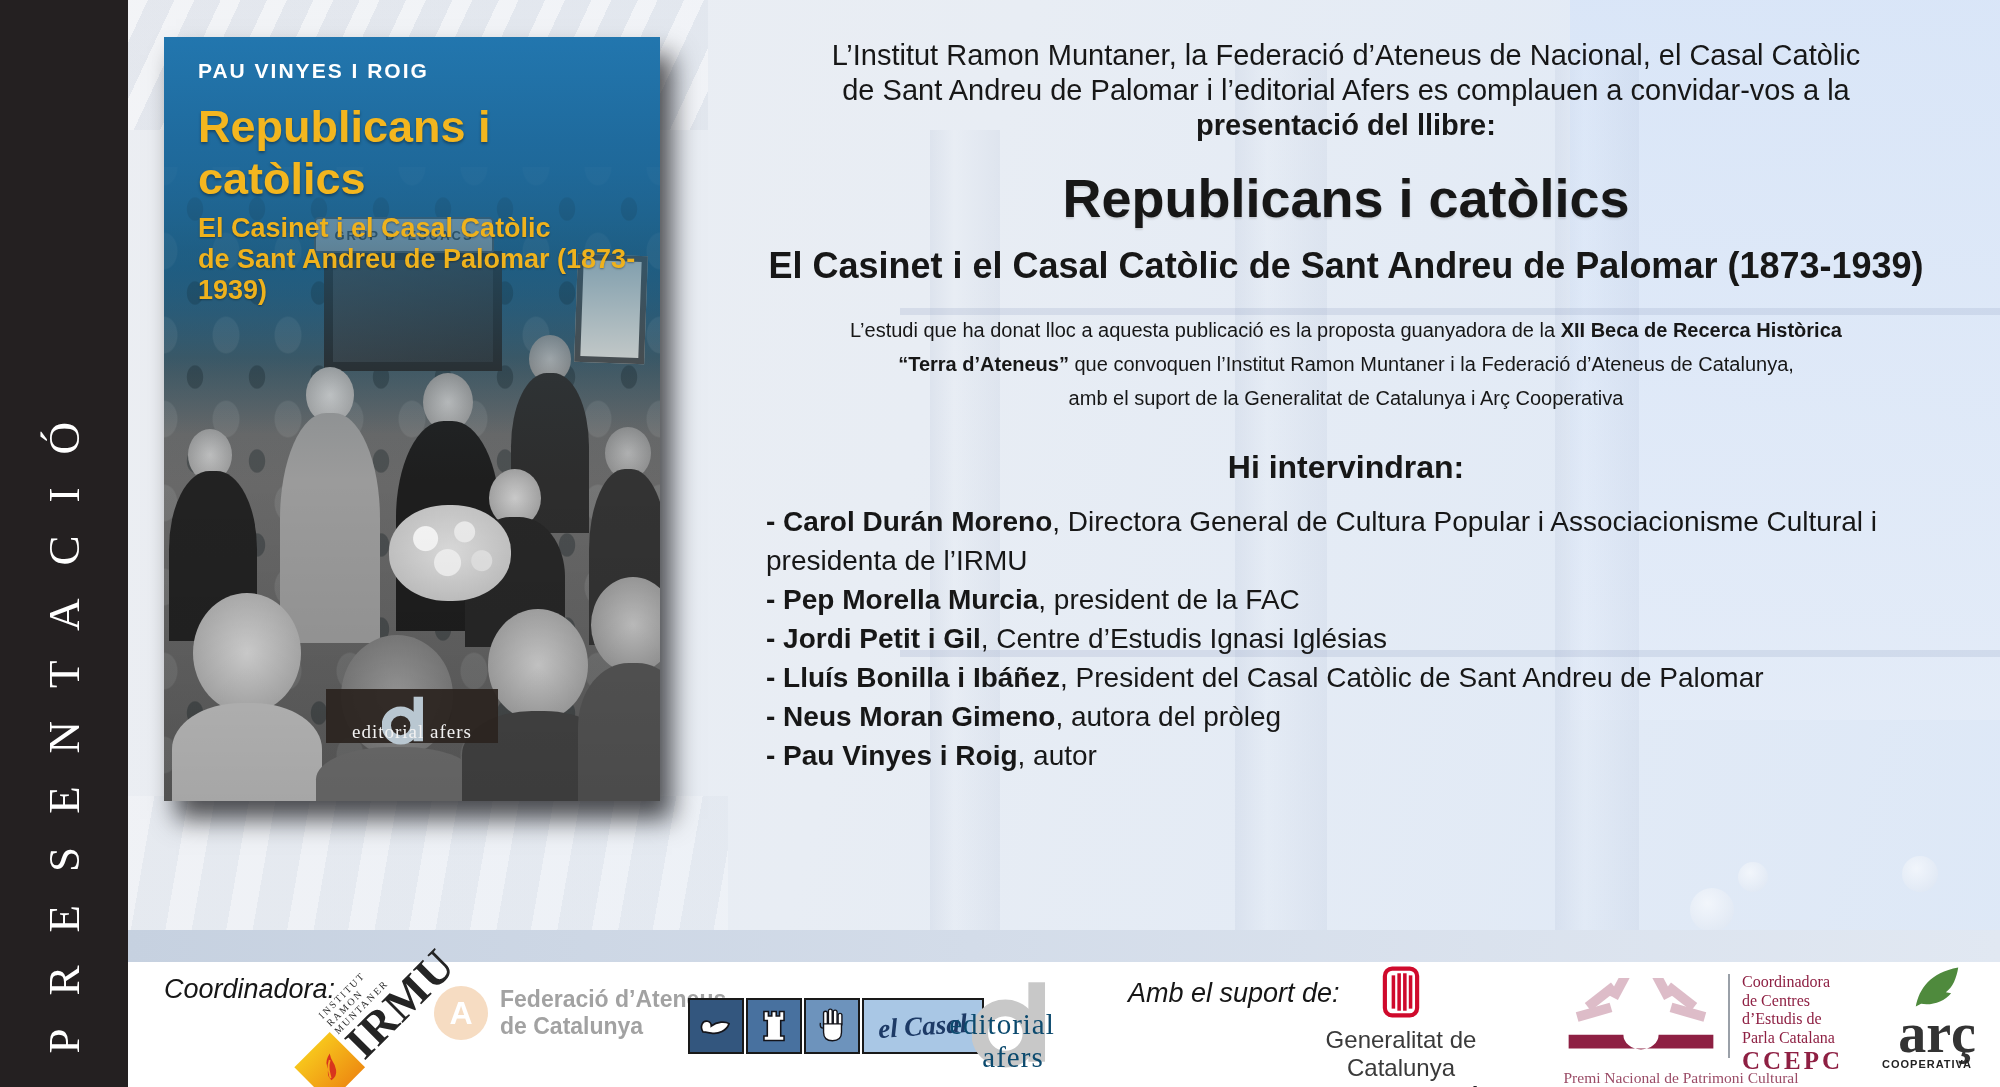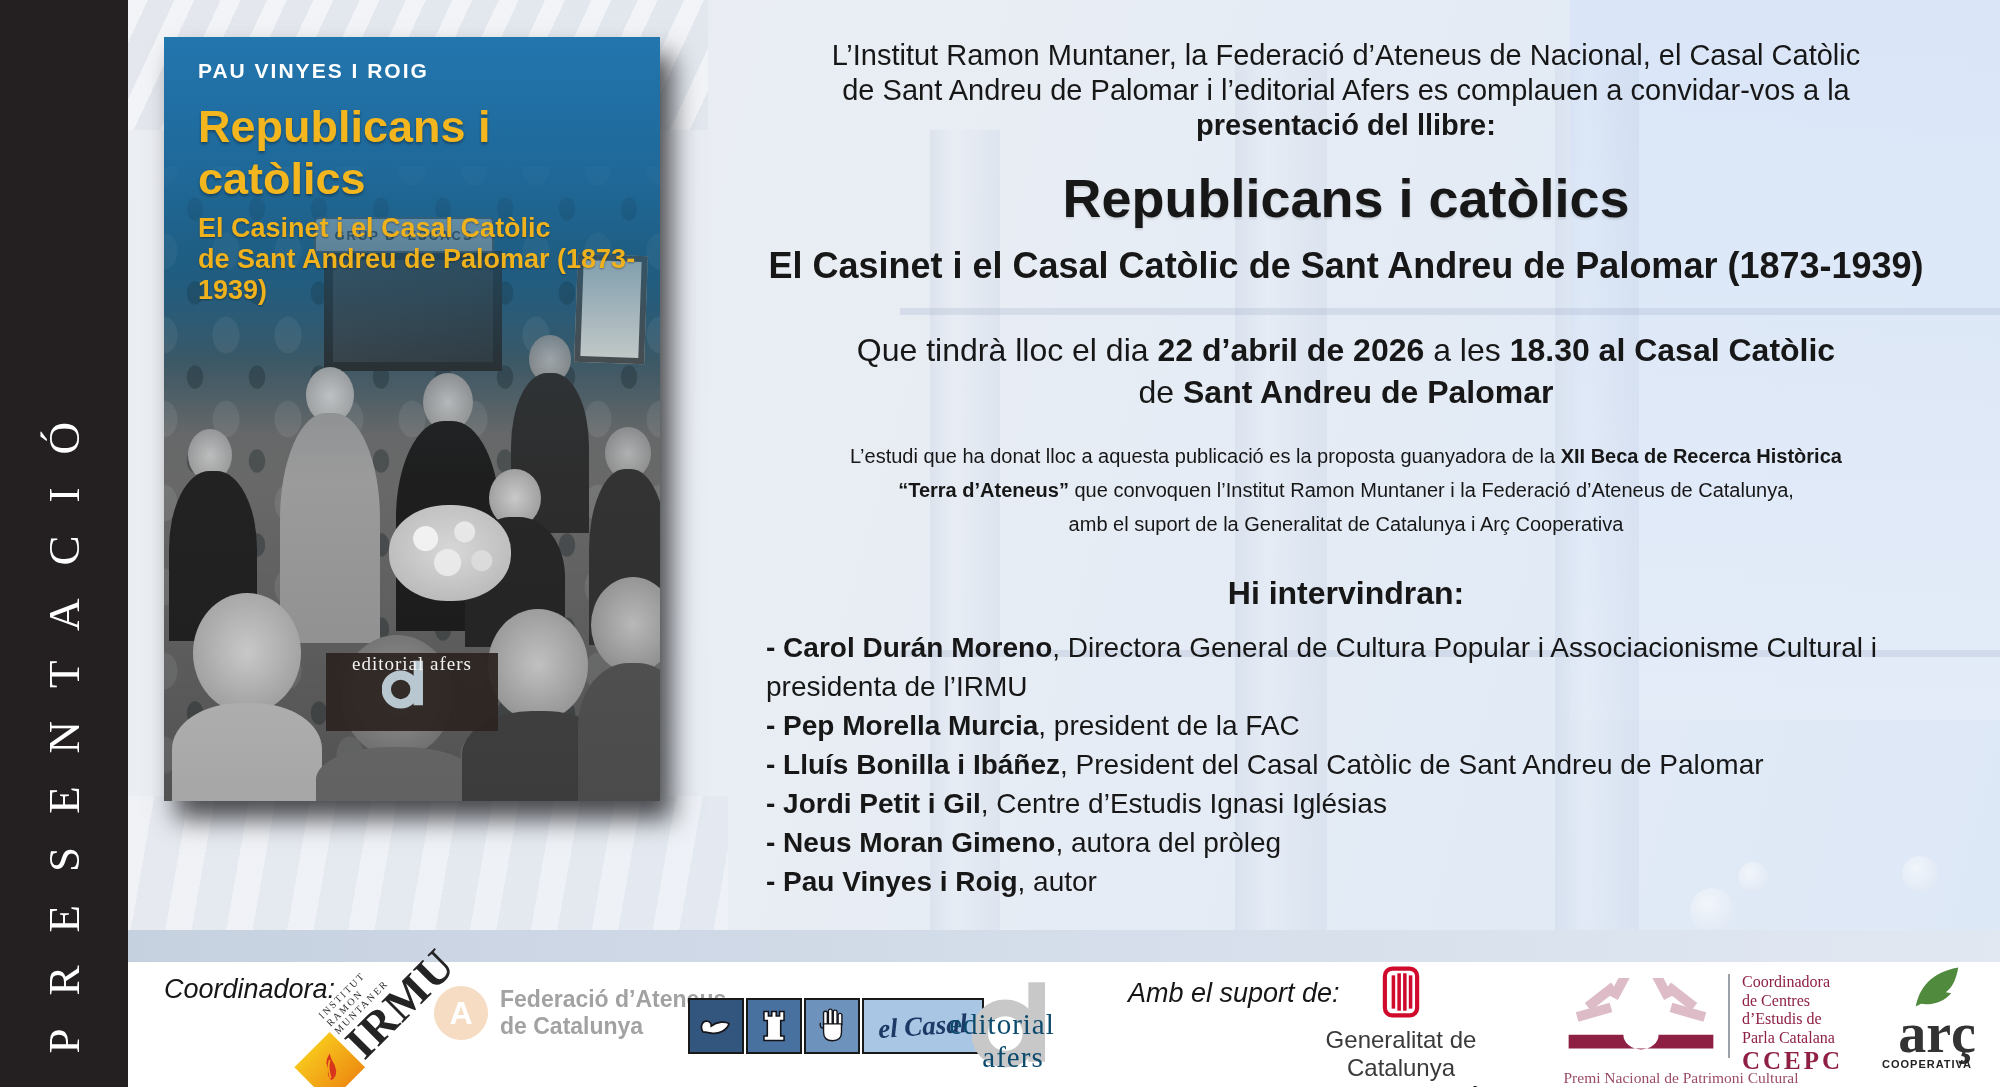--- a/index.html
+++ b/index.html
@@ -54,22 +54,22 @@
                radial-gradient(circle at 62% 28%,#ececec 0 10px,transparent 11px),
                radial-gradient(circle at 48% 60%,#f1f1f1 0 13px,transparent 14px),
                radial-gradient(circle at 76% 58%,#e2e2e2 0 10px,transparent 11px),
                radial-gradient(#dedede,#b9b9b9);}
   .tint{position:absolute;inset:0;z-index:5;pointer-events:none;
     background:linear-gradient(180deg,rgba(34,118,174,.96) 0%,rgba(31,106,156,.88) 14%,rgba(32,92,126,.55) 28%,rgba(52,76,88,.18) 44%,rgba(0,0,0,0) 58%,rgba(0,0,0,.12) 100%);}
   .cover-texts{position:absolute;left:34px;top:22px;right:18px;z-index:6;text-align:left;}
   .cover-author{color:#fff;font-weight:700;font-size:21px;letter-spacing:2px;}
   .cover-title{color:#f3b61f;font-weight:700;font-size:45px;margin-top:18px;text-shadow:0 2px 3px rgba(0,0,0,.35);}
   .cover-subtitle{color:#efb21d;font-weight:700;font-size:27px;line-height:31px;margin-top:8px;text-shadow:0 1px 2px rgba(0,0,0,.35);}
-  .cover-pub{position:absolute;left:50%;bottom:70px;transform:translateX(-50%);width:172px;height:78px;z-index:6;
-    background:rgba(42,35,30,.92);display:flex;align-items:flex-start;justify-content:center;}
+  .cover-pub{position:absolute;left:50%;bottom:58px;transform:translateX(-50%);width:172px;height:54px;z-index:6;
+    background:rgba(42,35,30,.92);display:flex;align-items:flex-end;justify-content:center;}
   .cover-pub .pub-a{position:absolute;color:#b9c7d1;left:56px;top:2px;}
   .cover-pub .pub-words{position:relative;color:#f2f2f2;font-family:"Liberation Serif",serif;font-size:19px;letter-spacing:1px;}
   
   .content{position:absolute;left:700px;top:28px;width:1292px;z-index:4;text-align:center;color:#171717;}
   .content b{font-weight:700;text-align:center;}
   .intro{font-size:29px;line-height:35px;margin:10px 0 0;}
   .title-main{font-size:54px;font-weight:700;margin:24px 0 0;text-shadow:0 2px 2px rgba(0,0,0,.12);}
   .subtitle-main{font-size:36px;font-weight:700;margin:16px 0 0;}
   .byline{font-size:33px;margin:16px 0 0;}
   .when{font-size:32px;line-height:42px;margin:42px 0 0;}
@@ -209,35 +209,31 @@
   </section>
 
   <main class="content">
     <p class="intro">
       <span>L’Institut Ramon Muntaner, la Federació d’Ateneus de Nacional, el Casal Catòlic</span><br>
       <span>de Sant Andreu de Palomar i l’editorial Afers es complauen a convidar-vos a la</span><br>
       <b>presentació del llibre:</b>
     </p>
     <div class="title-main">Republicans i catòlics</div>
     <div class="subtitle-main">El Casinet i el Casal Catòlic de Sant Andreu de Palomar (1873-1939)</div>
-    <p class="when">
-      <span>Que tindrà lloc el dia </span><b>22 d’abril de 2026</b><span> a les </span><b>18.30 al Casal Catòlic</b><br>
-      <span>de </span><b>Sant Andreu de Palomar</b>
-    </p>
     <p class="study">
       <span>L’estudi que ha donat lloc a aquesta publicació es la proposta guanyadora de la </span><b>XII Beca de Recerca Històrica</b><br>
       <b>“Terra d’Ateneus”</b><span> que convoquen l’Institut Ramon Muntaner i la Federació d’Ateneus de Catalunya,</span><br>
       <span>amb el suport de la Generalitat de Catalunya i Arç Cooperativa</span>
     </p>
     <div class="speakers-heading">Hi intervindran:</div>
     <ul class="speakers">
       <li><b>- Carol Durán Moreno</b><span>, Directora General de Cultura Popular i Associacionisme Cultural i  presidenta de l’IRMU</span></li>
       <li><b>- Pep Morella Murcia</b><span>, president de la FAC</span></li>
+      <li><b>- Jordi Petit i Gil</b><span>, Centre d’Estudis Ignasi Iglésias</span></li>
       <li><b>- Lluís Bonilla i Ibáñez</b><span>, President del Casal Catòlic de Sant Andreu de Palomar</span></li>
-      <li><b>- Jordi Petit i Gil</b><span>, Centre d’Estudis Ignasi Iglésias</span></li>
       <li><b>- Neus Moran Gimeno</b><span>, autora del pròleg</span></li>
       <li><b>- Pau Vinyes i Roig</b><span>, autor</span></li>
     </ul>
   </main>
 
   <footer class="footer">
     <span class="italic org-label">Coordinadora:</span>
 
     <div class="irmu">
       <div class="irmu-rot">

